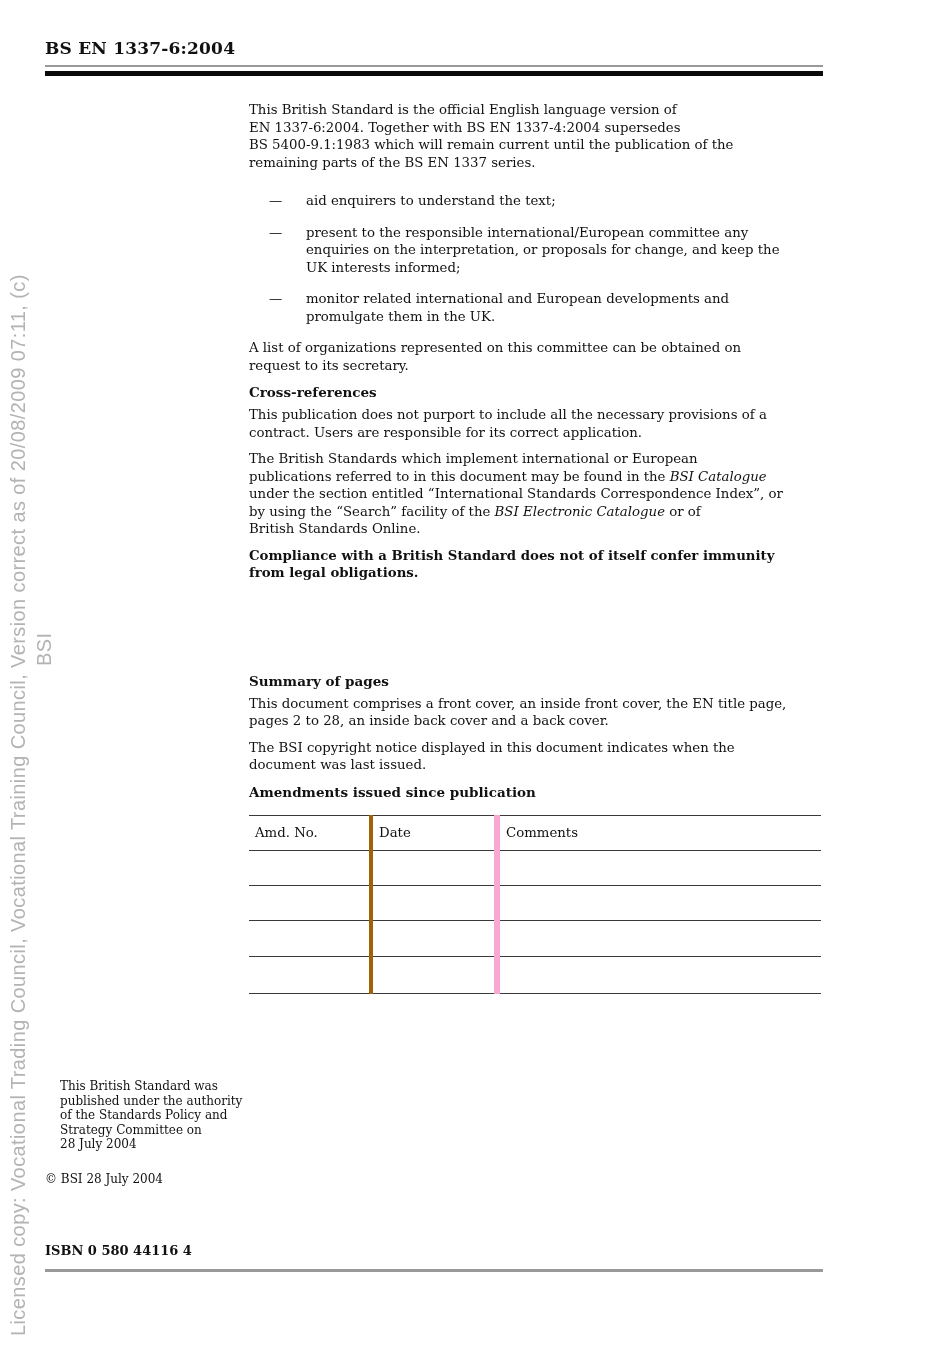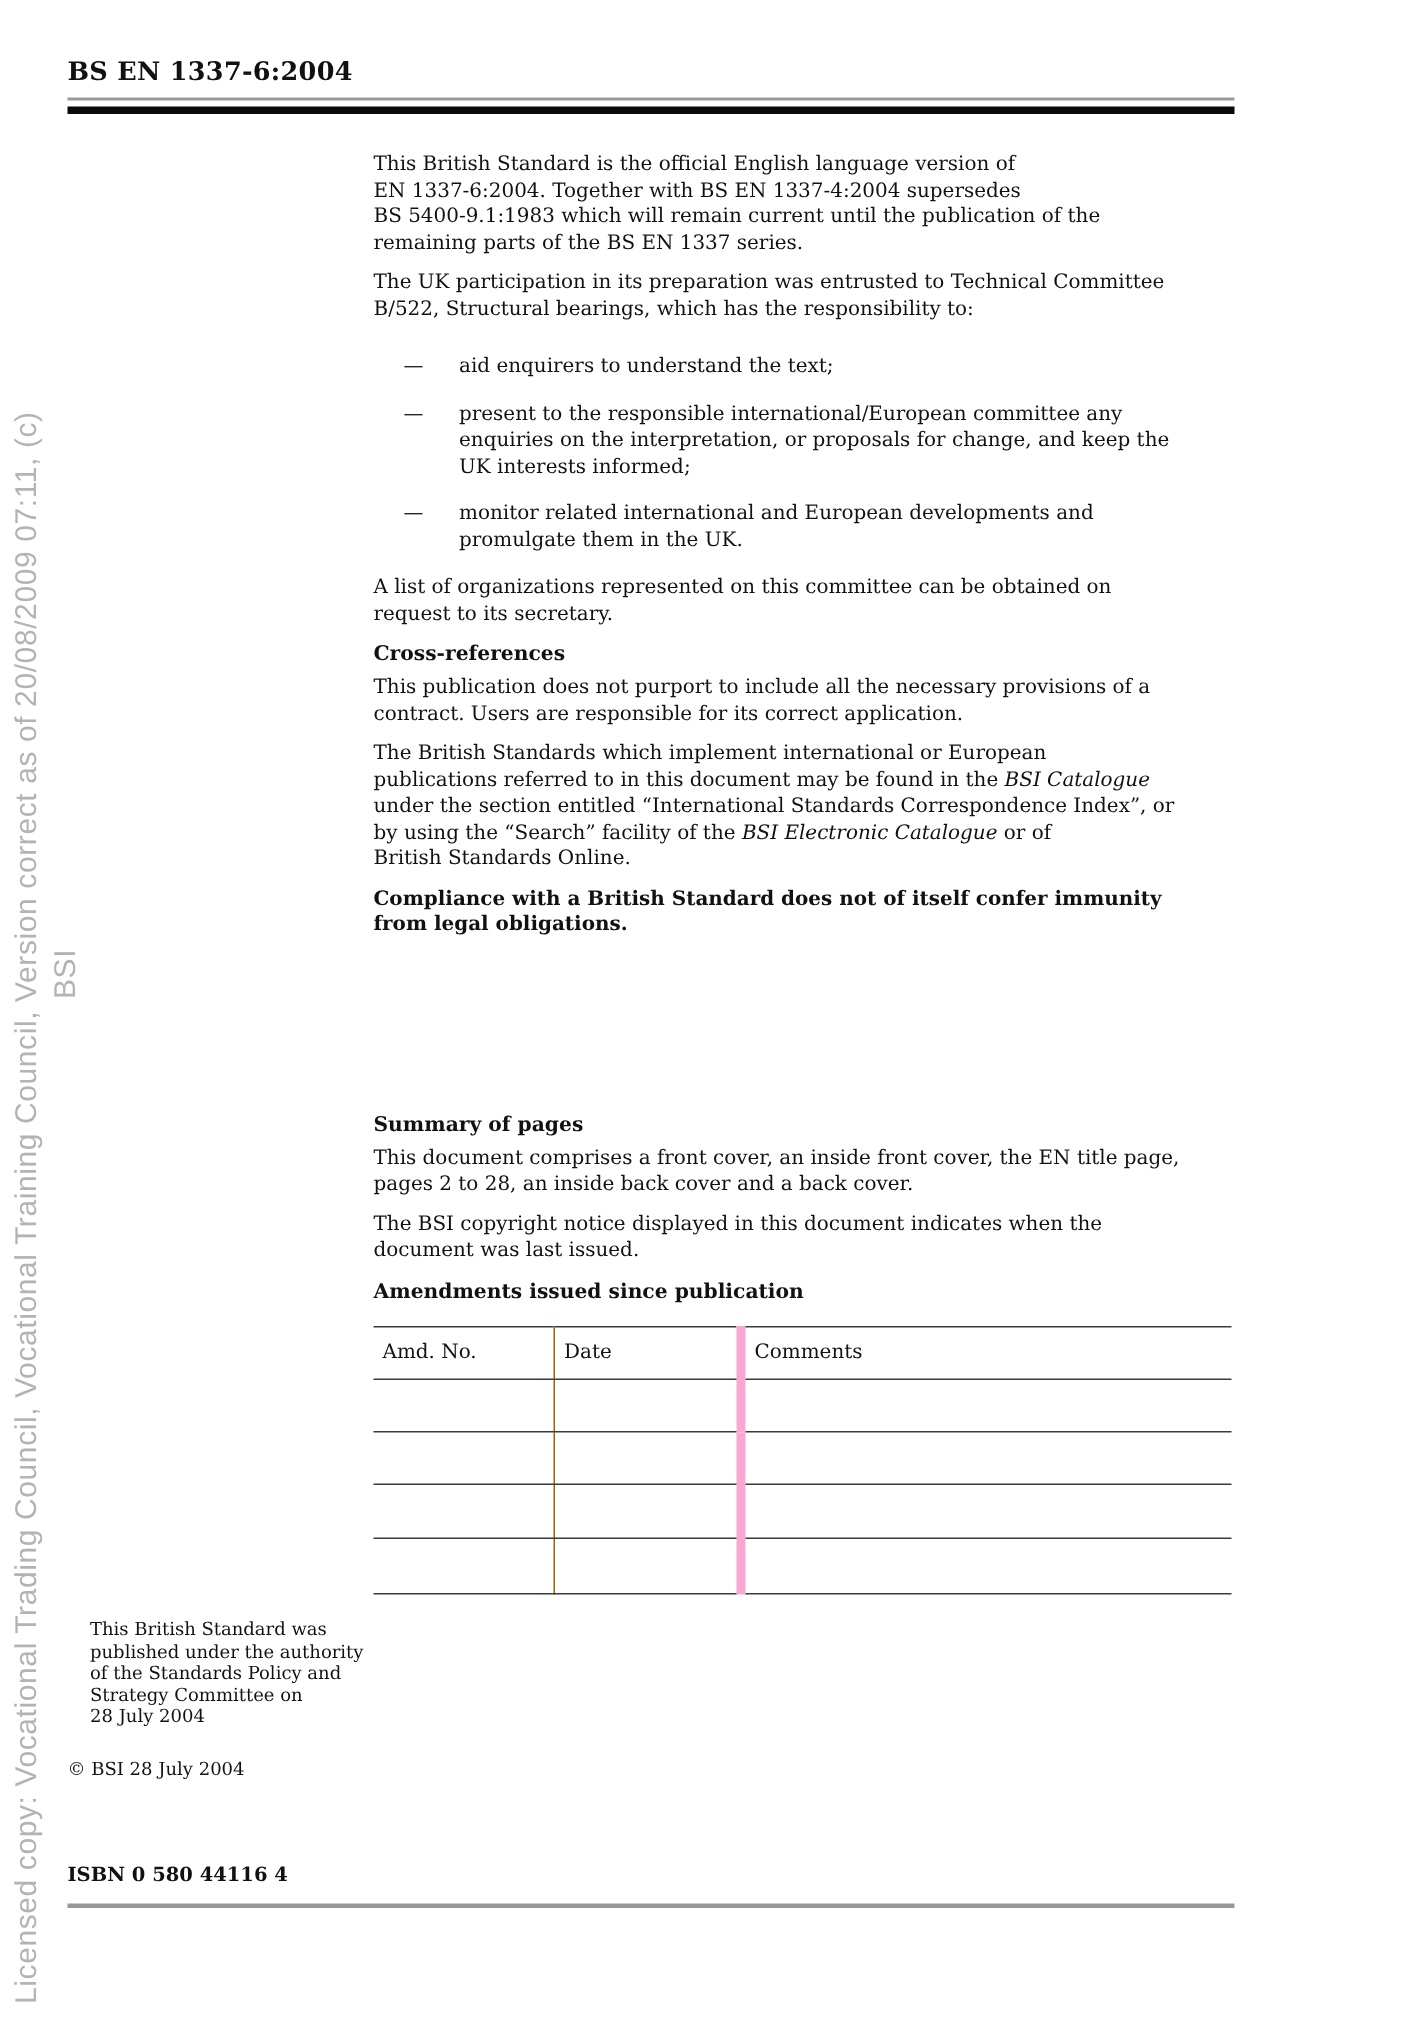--- a/index.html
+++ b/index.html
@@ -59,39 +59,39 @@
     margin: 9px 0 5px 0;
     font-size: 13.5px;
     line-height: 18px;
     font-weight: bold;
   }
   .bold-para { font-weight: bold; }
   .dash-list { margin: 21px 0 0 0; }
   .dash-item { display: flex; margin: 0 0 14px 0; }
   .dash-item .marker { width: 57px; padding-left: 20px; box-sizing: border-box; flex: none; }
   .dash-item .item-text { white-space: pre-line; }
-  #summary-heading    { margin-top: 115px; }
+  #summary-heading    { margin-top: 90px; }
   #amendments-heading { }
 
   
   .amend-table {
     border-collapse: collapse;
     width: 572px;
     margin-top: 14px;
     border-top: 1px solid #3a3a3a;
   }
   .amend-table th, .amend-table td {
     border-bottom: 1px solid #3a3a3a;
     font-weight: normal;
     font-size: 13.3px;
     text-align: left;
     vertical-align: middle;
     padding: 0 0 0 6px;
   }
-  .amend-table th:nth-child(1), .amend-table td:nth-child(1) { width: 114px; border-right: 1px solid #a16207; margin-left: 27px; }
+  .amend-table th:nth-child(1), .amend-table td:nth-child(1) { width: 114px; border-right: 4px solid #a16207; margin-left: 27px; }
   .amend-table th:nth-child(2), .amend-table td:nth-child(2) { width: 115px; border-right: 6px solid #f9a8d4; }
   .amend-table thead th { height: 34px; }
   .amend-table tbody tr:nth-child(1) td,
   .amend-table tbody tr:nth-child(2) td { height: 34px; }
   .amend-table tbody tr:nth-child(3) td { height: 35px; }
   .amend-table tbody tr:nth-child(4) td { height: 36px; }
 
   
   .sidebar-note {
     position: absolute;
@@ -126,22 +126,20 @@
   <div class="rule-thin"></div>
   <div class="rule-thick"></div>
 
   <div class="main">
 
     <p>This British Standard is the official English language version of
 EN 1337-6:2004. Together with BS EN 1337-4:2004 supersedes
 BS 5400-9.1:1983 which will remain current until the publication of the
 remaining parts of the BS EN 1337 series.</p>
 
-    <p>The UK participation in its preparation was entrusted to Technical Committee
-B/522, Structural bearings, which has the responsibility to:</p>
 
     <div class="dash-list">
       <div class="dash-item">
         <span class="marker">—</span>
         <span class="item-text">aid enquirers to understand the text;</span>
       </div>
       <div class="dash-item">
         <span class="marker">—</span>
         <span class="item-text">present to the responsible international/European committee any
 enquiries on the interpretation, or proposals for change, and keep the

